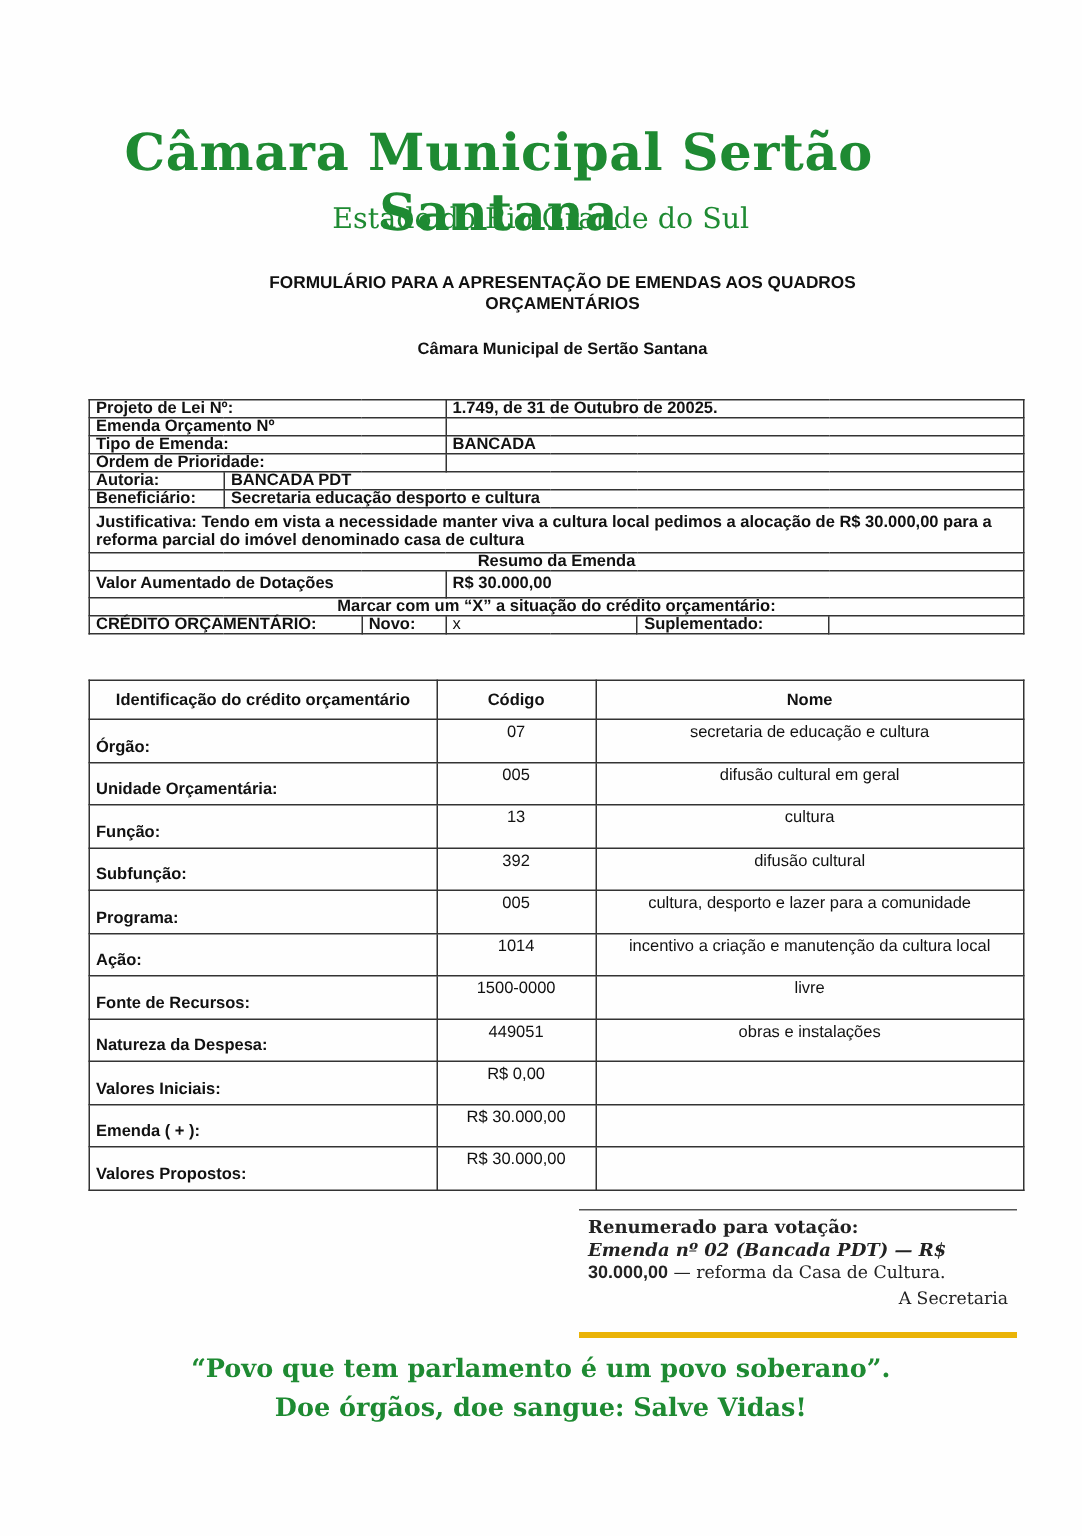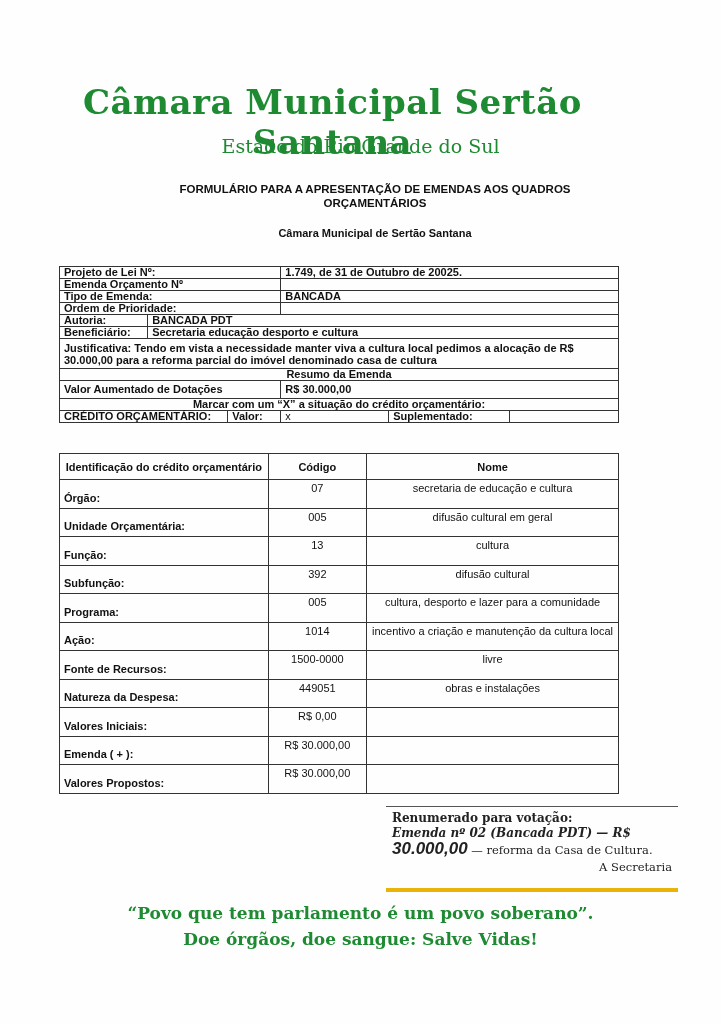--- a/index.html
+++ b/index.html
@@ -18,21 +18,21 @@
   }
   .form-title {
     position: absolute; left: 120px; top: 182px; width: 510px; text-align: center;
     font-weight: bold; font-size: 11.5px; line-height: 14px;
   }
   .org {
     position: absolute; left: 100px; top: 226px; width: 550px; text-align: center;
     font-weight: bold; font-size: 11px; line-height: 14px;
   }
 
-  table { border-collapse: collapse; position: absolute; left: 59px; width: 560px; font-size: 11px; }
+  table { border-collapse: collapse; position: absolute; left: 59px; width: 624px; font-size: 11px; }
   td { border: 1px solid #333; padding: 0 4px; vertical-align: middle; }
   .b { font-weight: bold; }
   .c { text-align: center; }
 
   #t-top td { height: 12px; line-height: 11px; }
   #t-top { top: 266px; }
 
   #t-ident { top: 453px; }
   #t-ident td { height: 28.5px; margin-left: 29px; }
   #t-ident td.code, #t-ident td.name { vertical-align: top; padding-top: 2px; font-weight: normal; font-size: 11px; text-align: center; }
@@ -40,21 +40,21 @@
   #t-ident tr.head td { height: 26px; vertical-align: middle; font-weight: bold; }
 
   .stamp {
     position: absolute; left: 386px; top: 806px; width: 292px; height: 86px;
     border-top: 1px solid #555; border-bottom: 4px solid #eab308;
     font-family: "DejaVu Serif", serif; font-size: 11.5px; line-height: 15px;
     padding: 4px 6px 0 6px; color: #222;
   }
   .stamp .l1 { font-weight: bold; font-size: 12px; }
   .stamp .l2 { font-weight: bold; font-style: italic; font-size: 12px; }
-  .stamp .amt { font-family: "Liberation Sans", sans-serif; font-weight: bold; font-size: 17px; font-style: italic; }
+  .stamp .amt { font-family: "Liberation Sans", sans-serif; font-weight: bold; font-size: 12px; }
   .stamp .sig { text-align: right; margin-top: 2px; }
 
   .motto1, .motto2 {
     position: absolute; left: 0; width: 721px; text-align: center;
     font-family: "DejaVu Serif", serif; font-weight: bold; color: #1e8a32; font-size: 17px;
   }
   .motto1 { top: 903px; }
   .motto2 { top: 929px; }
 </style>
 </head>
@@ -115,21 +115,21 @@
   </tr>
   <tr>
     <td colspan="3" class="b" style="height:18px;">Valor Aumentado de Dotações</td>
     <td colspan="4" class="b">R$ 30.000,00</td>
   </tr>
   <tr>
     <td colspan="7" class="b c">Marcar com um “X” a situação do crédito orçamentário:</td>
   </tr>
   <tr>
     <td colspan="2" class="b">CRÉDITO ORÇAMENTÁRIO:</td>
-    <td class="b">Valor:</td>
+    <td class="b">Novo:</td>
     <td colspan="2">x</td>
     <td class="b">Suplementado:</td>
     <td></td>
   </tr>
 </tbody>
   </table>
 
 <table id="t-ident">
   <colgroup>
       <col style="width:232px">

